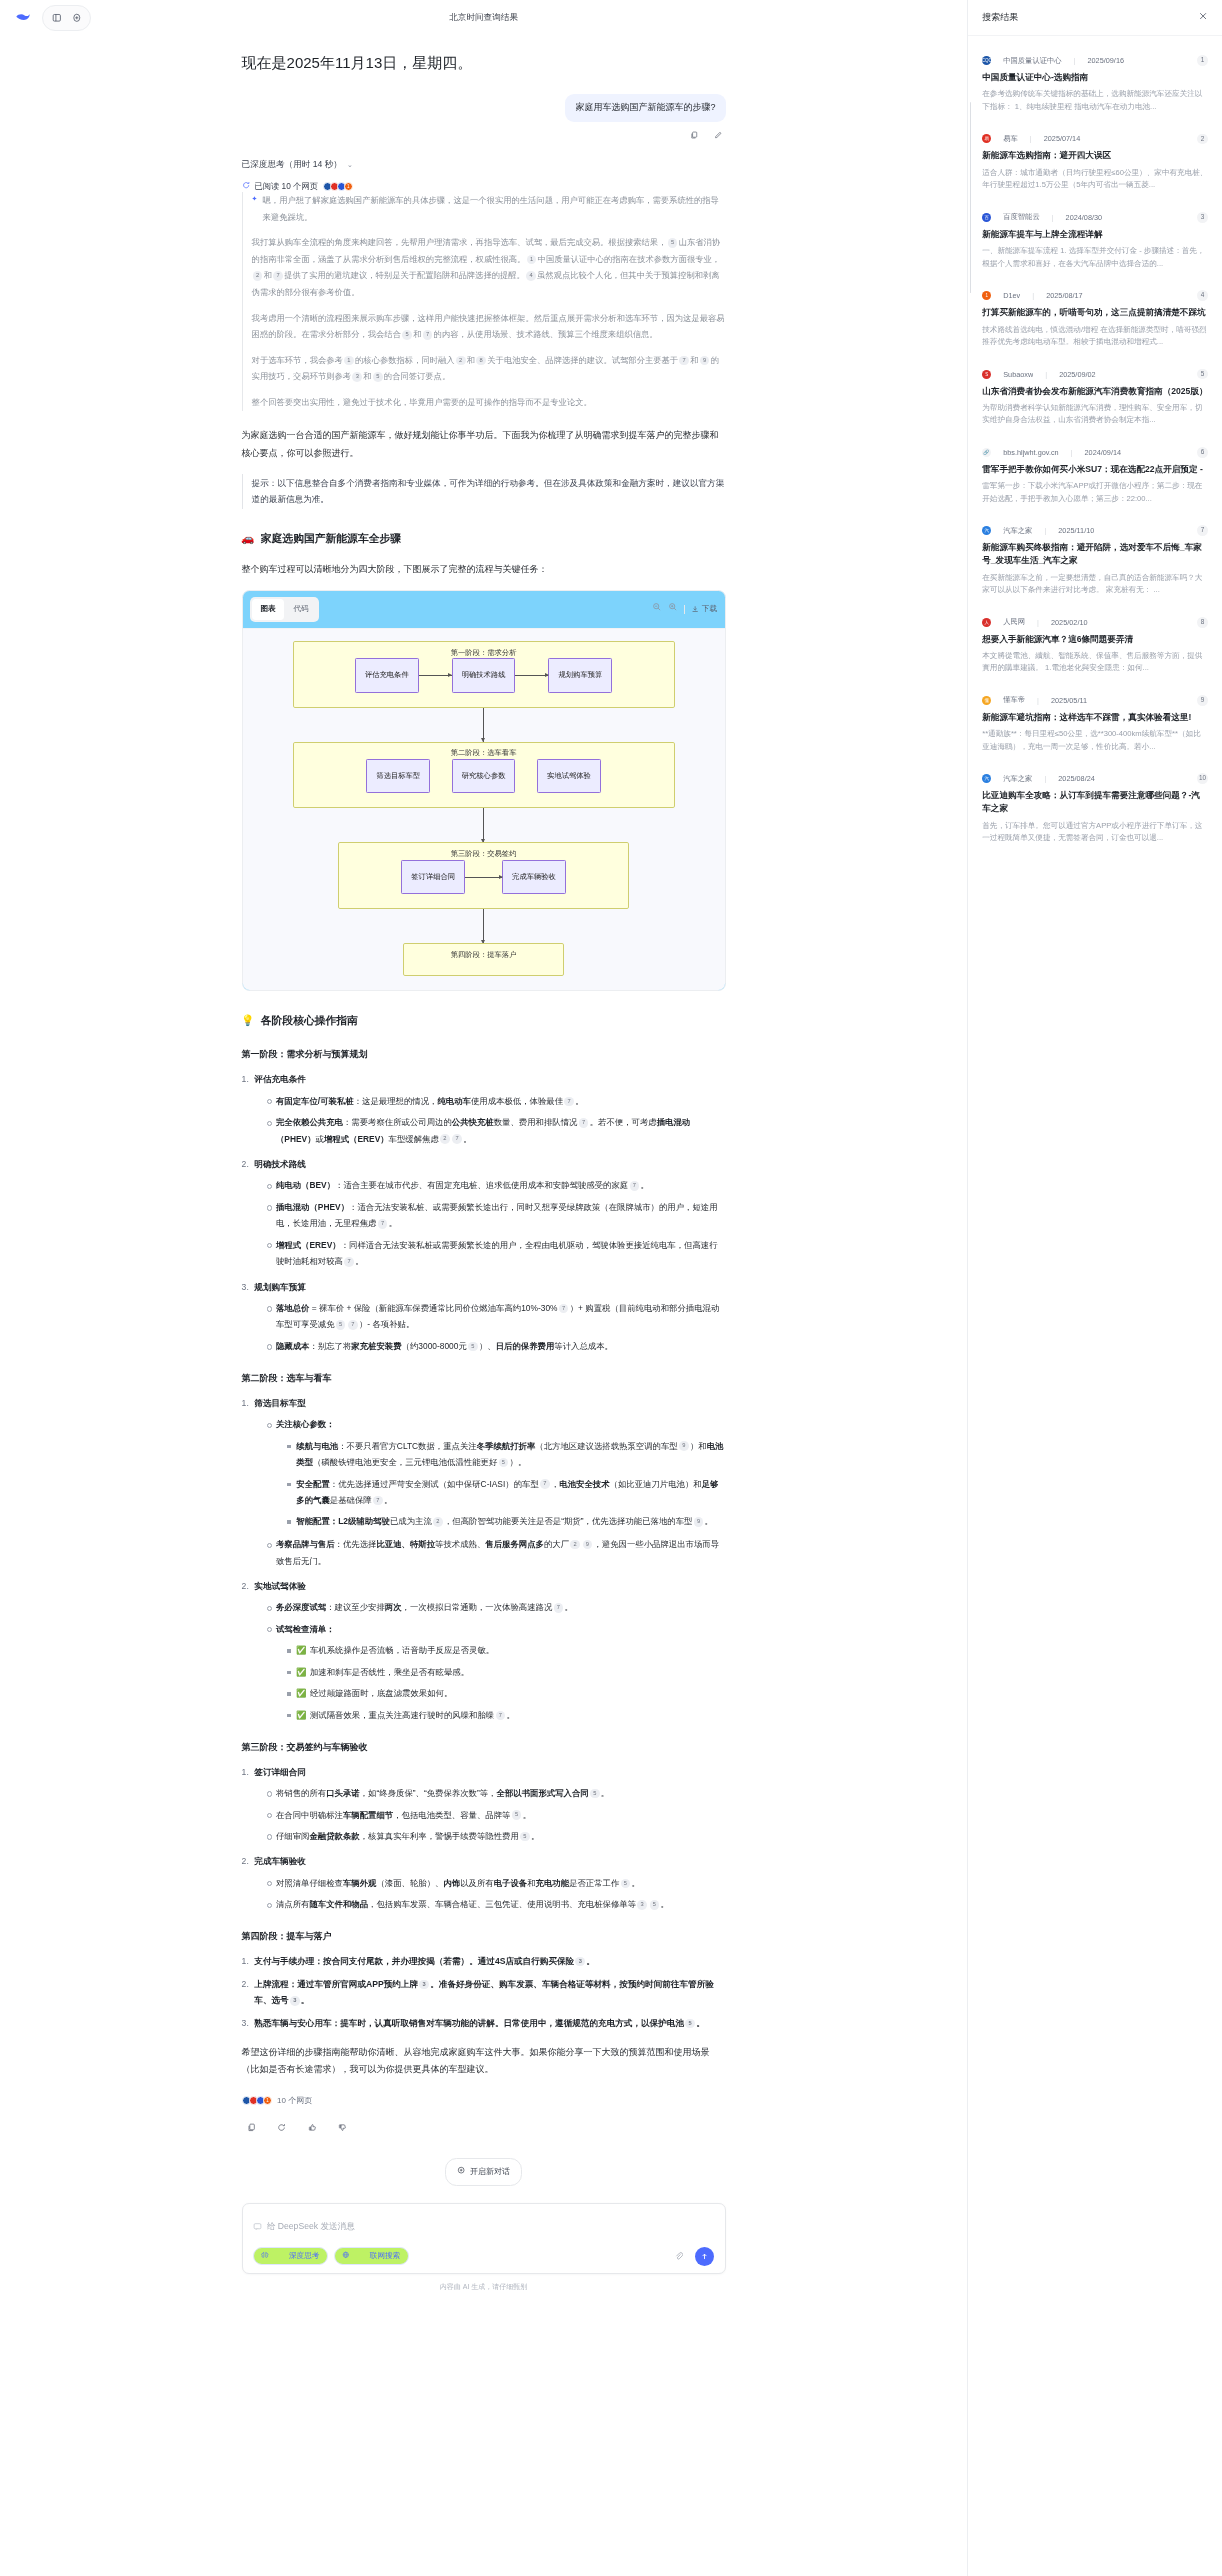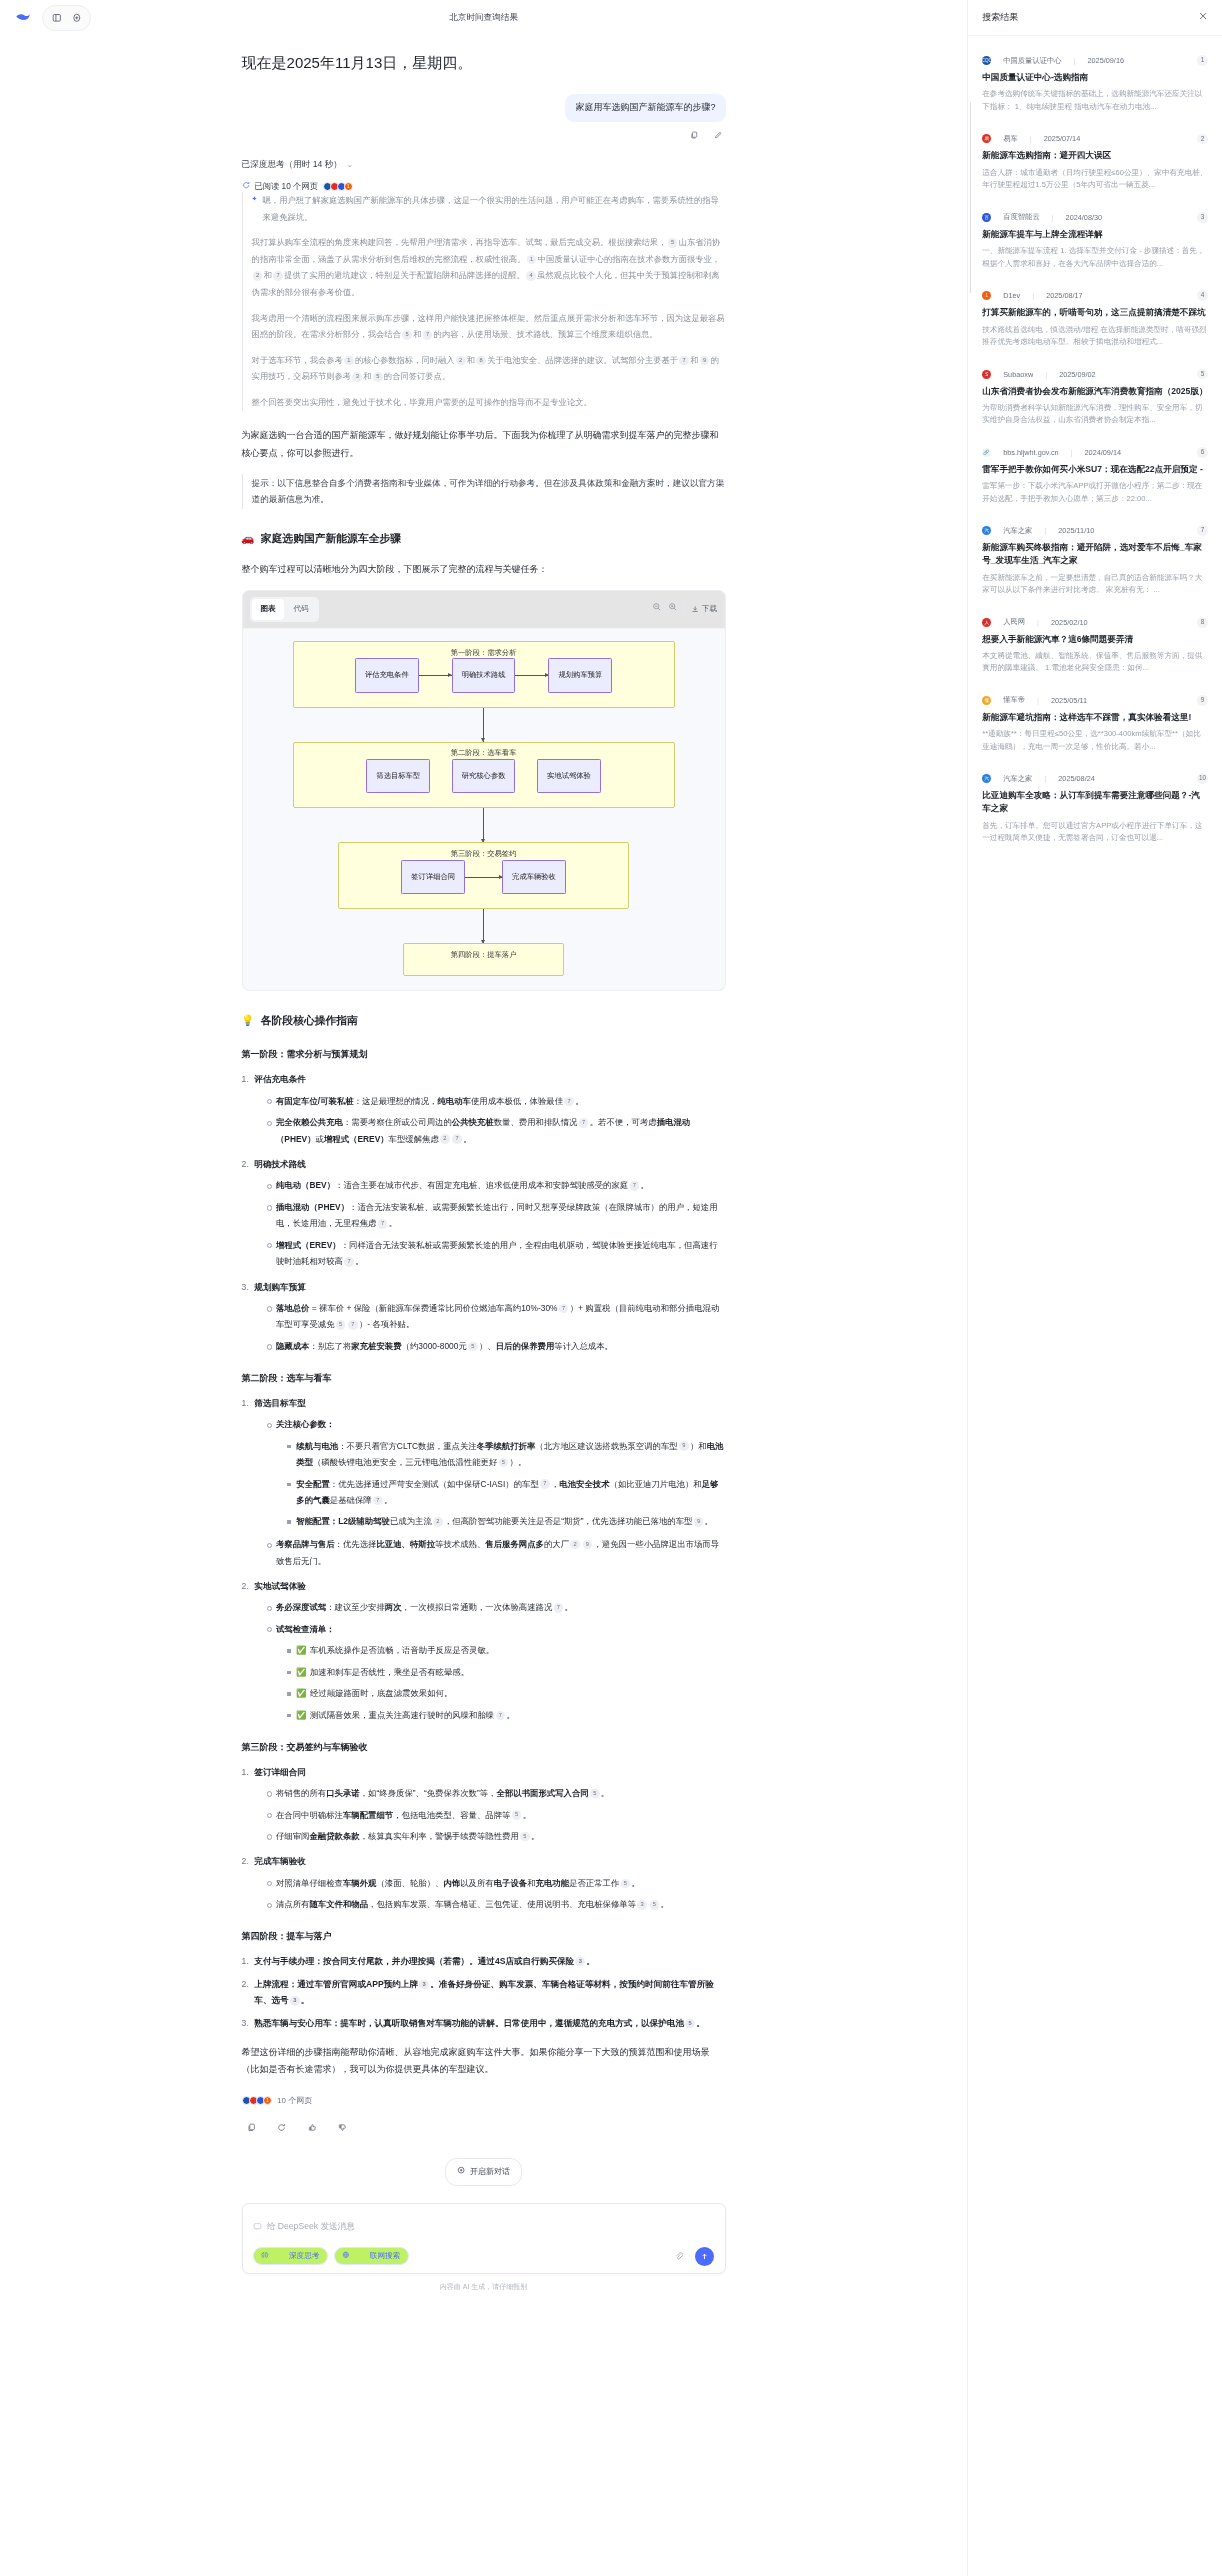--- a/index.html
+++ b/index.html
@@ -210,21 +210,21 @@
     position: absolute; left: 0; top: 0;
     color: #6b7280; font-weight: 400;
   }
 
   
   .diagram-card {
     border: 0.6px solid #eceef1;
     border-radius: 7.6px;
     margin: 11.5px 0 16.6px 0;
     overflow: hidden;
-    background: #e5e5e5;
+    background: #7dd3fc;
   }
   .diagram-toolbar {
     display: flex; align-items: center;
     padding: 6.4px 7.6px;
     border-bottom: 0.6px solid #f2f3f5;
   }
   .tabs {
     display: flex; gap: 1.3px;
     background: #f2f3f5;
     border-radius: 5.1px;

